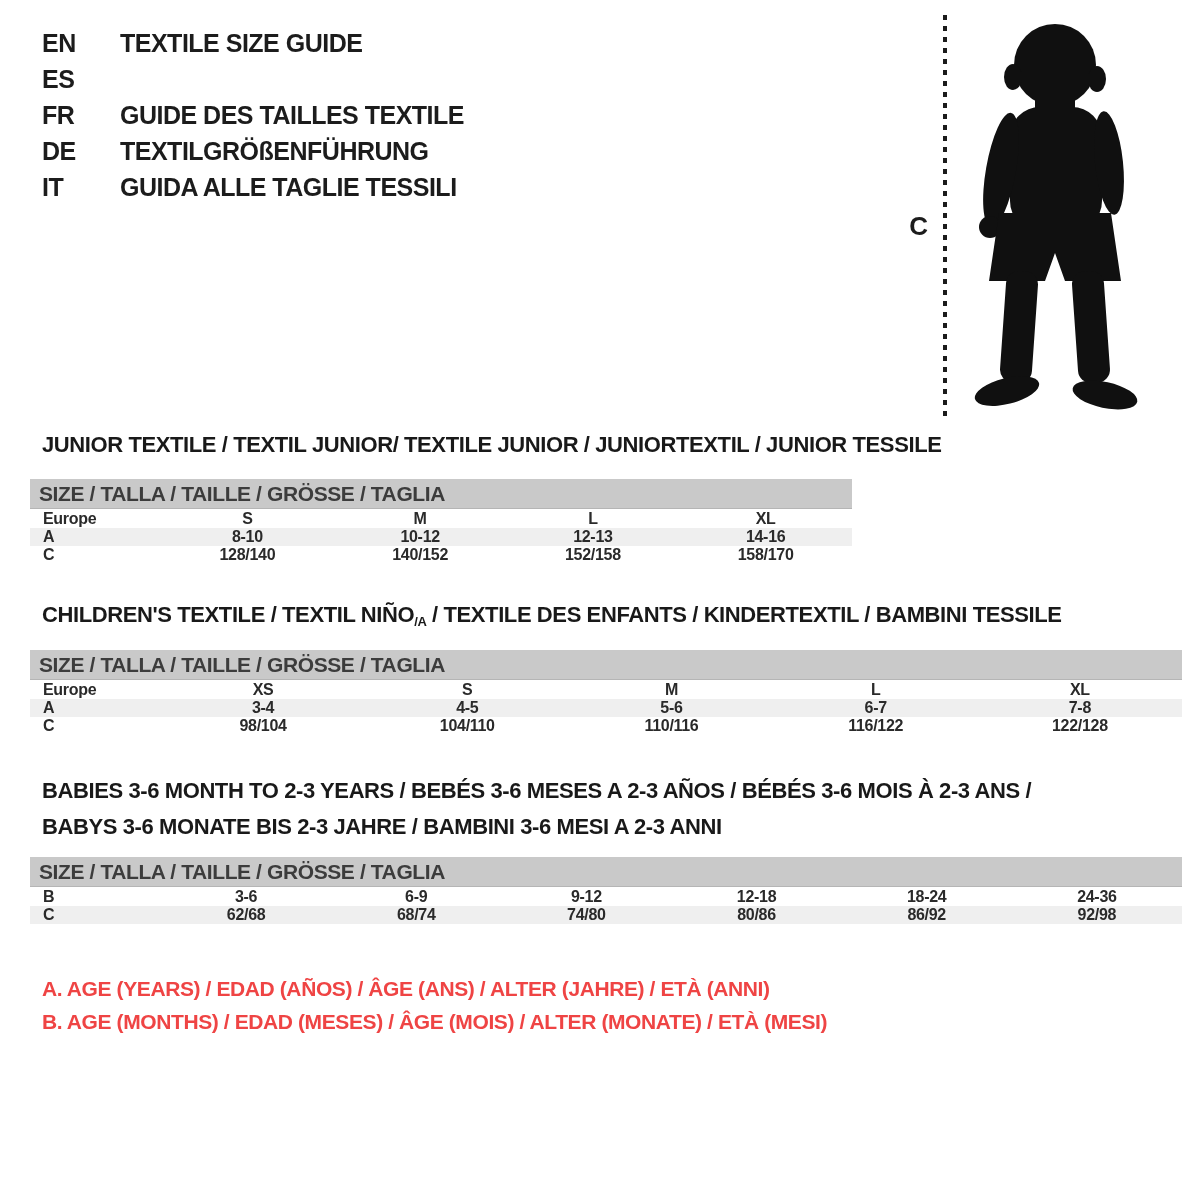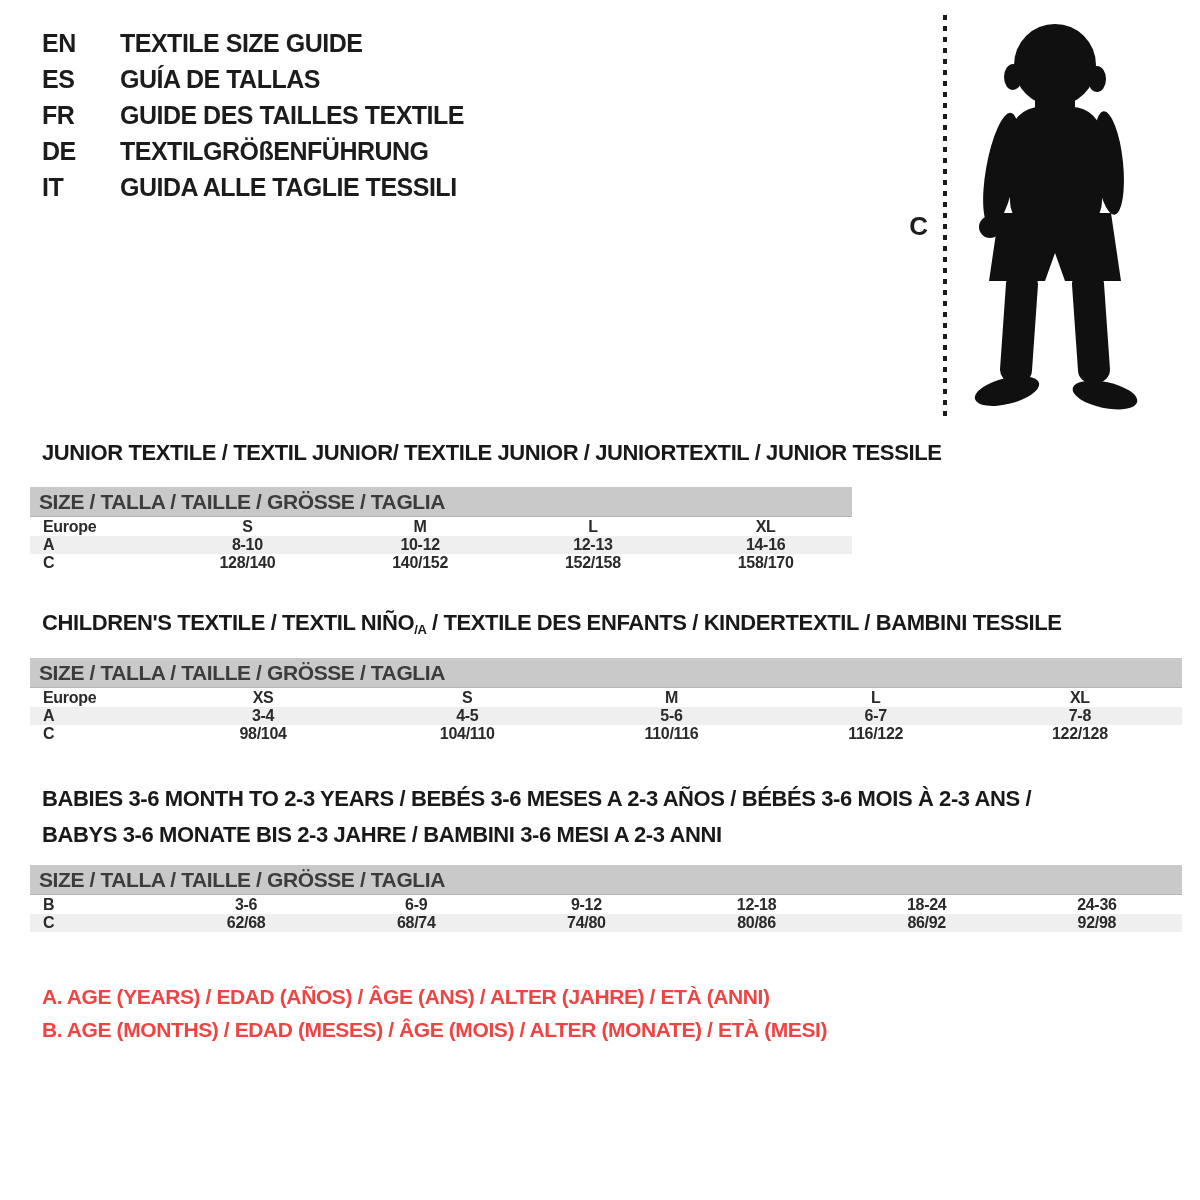--- a/index.html
+++ b/index.html
@@ -26,21 +26,21 @@
     align-self: center; transform: translateY(10px);
     font-weight: bold; font-size: 26px; color: #1c1c1c; margin-right: 15px;
   }
   .dash-line {
     width: 4px; margin-right: 16px;
     background: repeating-linear-gradient(to bottom, #1b1b1b 0 5px, transparent 5px 11px);
   }
   .figure svg { display: block; height: 400px; width: 185px; }
 
   
-  .content { position: absolute; left: 30px; top: 432px; width: 1152px; margin-top: 8px; }
+  .content { position: absolute; left: 30px; top: 432px; width: 1152px; }
   .sec-title {
     margin: 0 0 21px 12px;
     font-size: 22px; font-weight: bold; letter-spacing: -0.4px; color: #191919; white-space: nowrap;
   }
   .sec-title .subscript { font-size: 13px; vertical-align: -4px; }
   .sec-title.two-line { line-height: 36px; margin-bottom: 12px; white-space: normal; }
   section + section { margin-top: 38px; }
 
   .size-bar {
     height: 30px; line-height: 30px; padding-left: 9px; box-sizing: border-box;
@@ -69,21 +69,20 @@
 
 <div class="canvas">
 
   <div class="lang-block">
       <div class="lang-row">
         <span class="lang-code">EN</span>
         <span class="lang-label">TEXTILE SIZE GUIDE</span>
       </div>
       <div class="lang-row">
         <span class="lang-code">ES</span>
-        <span class="lang-label">GUÍA DE TALLAS</span>
       </div>
       <div class="lang-row">
         <span class="lang-code">FR</span>
         <span class="lang-label">GUIDE DES TAILLES TEXTILE</span>
       </div>
       <div class="lang-row">
         <span class="lang-code">DE</span>
         <span class="lang-label">TEXTILGRÖßENFÜHRUNG</span>
       </div>
       <div class="lang-row">

